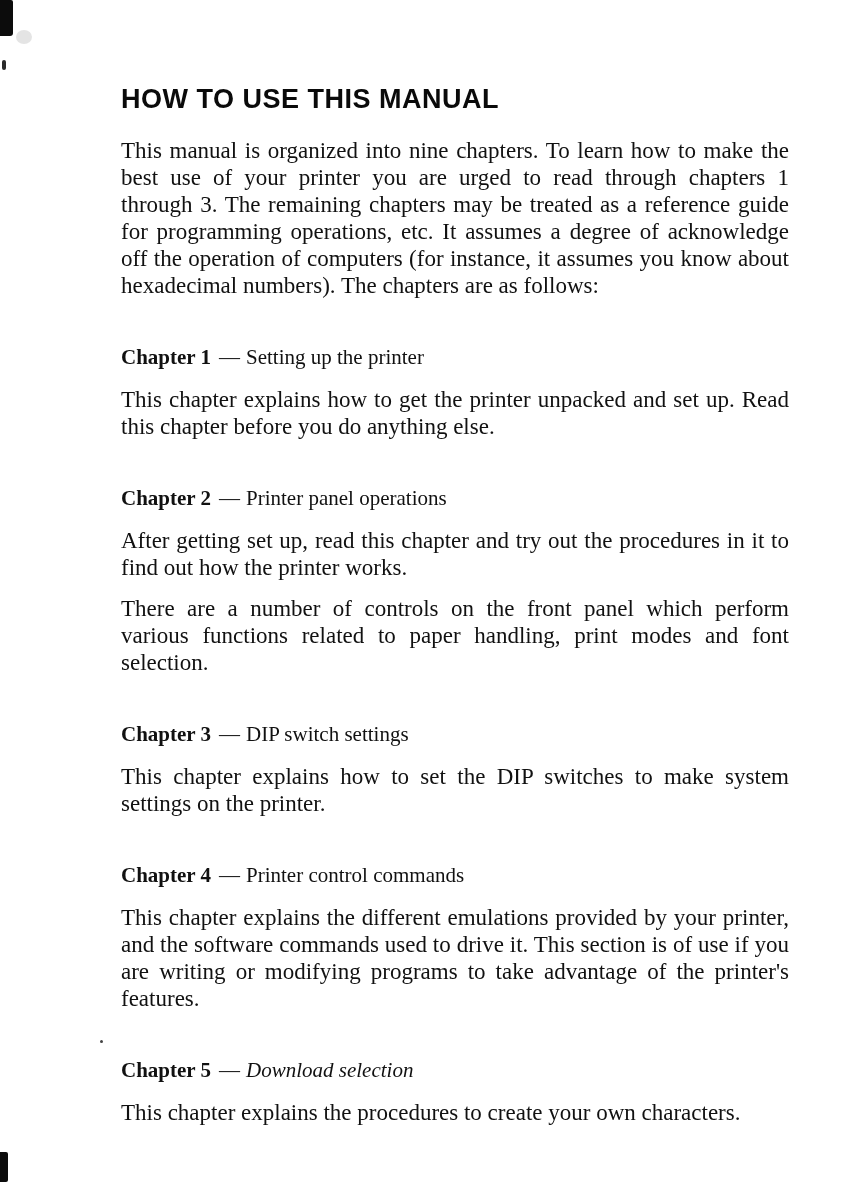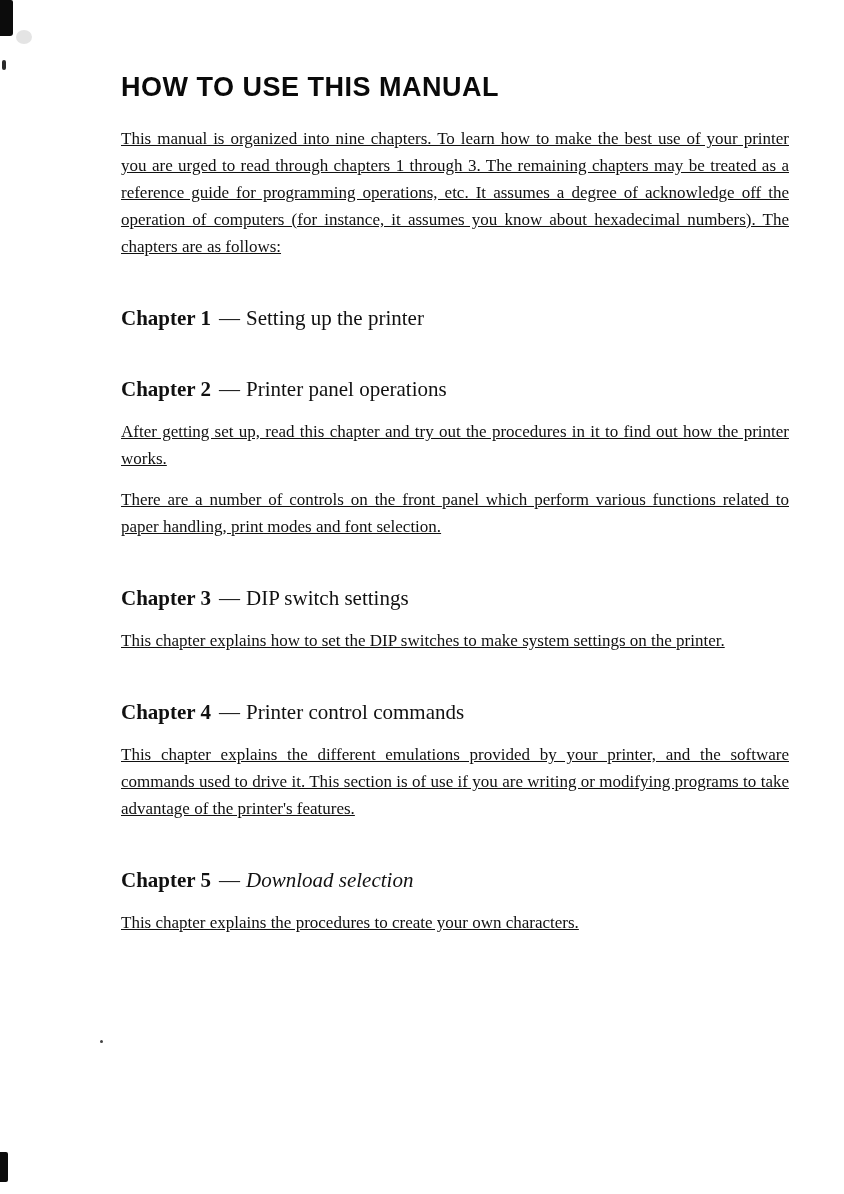--- a/index.html
+++ b/index.html
@@ -12,38 +12,37 @@
     width: 844px;
     height: 1194px;
     margin: 0 auto;
     background: #ffffff;
     overflow: hidden;
     font-family: "Liberation Serif", "DejaVu Serif", serif;
     color: #111111;
   }
   .content {
     position: absolute;
-    top: 72px;
+    top: 84px;
     left: 121px;
     width: 668px;
   }
   .doc-title {
     font-family: "Liberation Sans", "DejaVu Sans", sans-serif;
     font-weight: 700;
     font-size: 27px;
     letter-spacing: 0.5px;
     margin: 0 0 22px 0;
     color: #0a0a0a;
   }
   .para {
-    font-size: 17px;
+    font-size: 23px;
     line-height: 27px;
     text-align: justify;
     margin: 0 0 14px 0;
-    text-decoration: underline;
   }
   .intro {
     margin-bottom: 0;
   }
   .chapter-heading {
     font-size: 21px;
     margin: 46px 0 16px 0;
   }
   .chapter-heading .chapter-label {
     font-weight: 700;
@@ -106,20 +105,23 @@
   <div class="content">
 
     <h1 class="doc-title">HOW TO USE THIS MANUAL</h1>
 
     <p class="para intro">This manual is organized into nine chapters. To learn how to make the best use of your printer you are urged to read through chapters 1 through 3. The remaining chapters may be treated as a reference guide for programming operations, etc. It assumes a degree of acknowledge off the operation of computers (for instance, it assumes you know about hexadecimal numbers). The chapters are as follows:</p>
 
     <div>
       <div class="chapter-heading">
         <span class="chapter-label">Chapter 1</span><span class="chapter-sep">—</span><span class="chapter-title">Setting up the printer</span>
       </div>
+      <div class="chapter-body">
+        <p class="para">This chapter explains how to get the printer unpacked and set up. Read this chapter before you do anything else.</p>
+      </div>
     </div>
 
     <div>
       <div class="chapter-heading">
         <span class="chapter-label">Chapter 2</span><span class="chapter-sep">—</span><span class="chapter-title">Printer panel operations</span>
       </div>
       <div class="chapter-body">
         <p class="para">After getting set up, read this chapter and try out the procedures in it to find out how the printer works.</p>
         <p class="para">There are a number of controls on the front panel which perform various functions related to paper handling, print modes and font selection.</p>
       </div>

